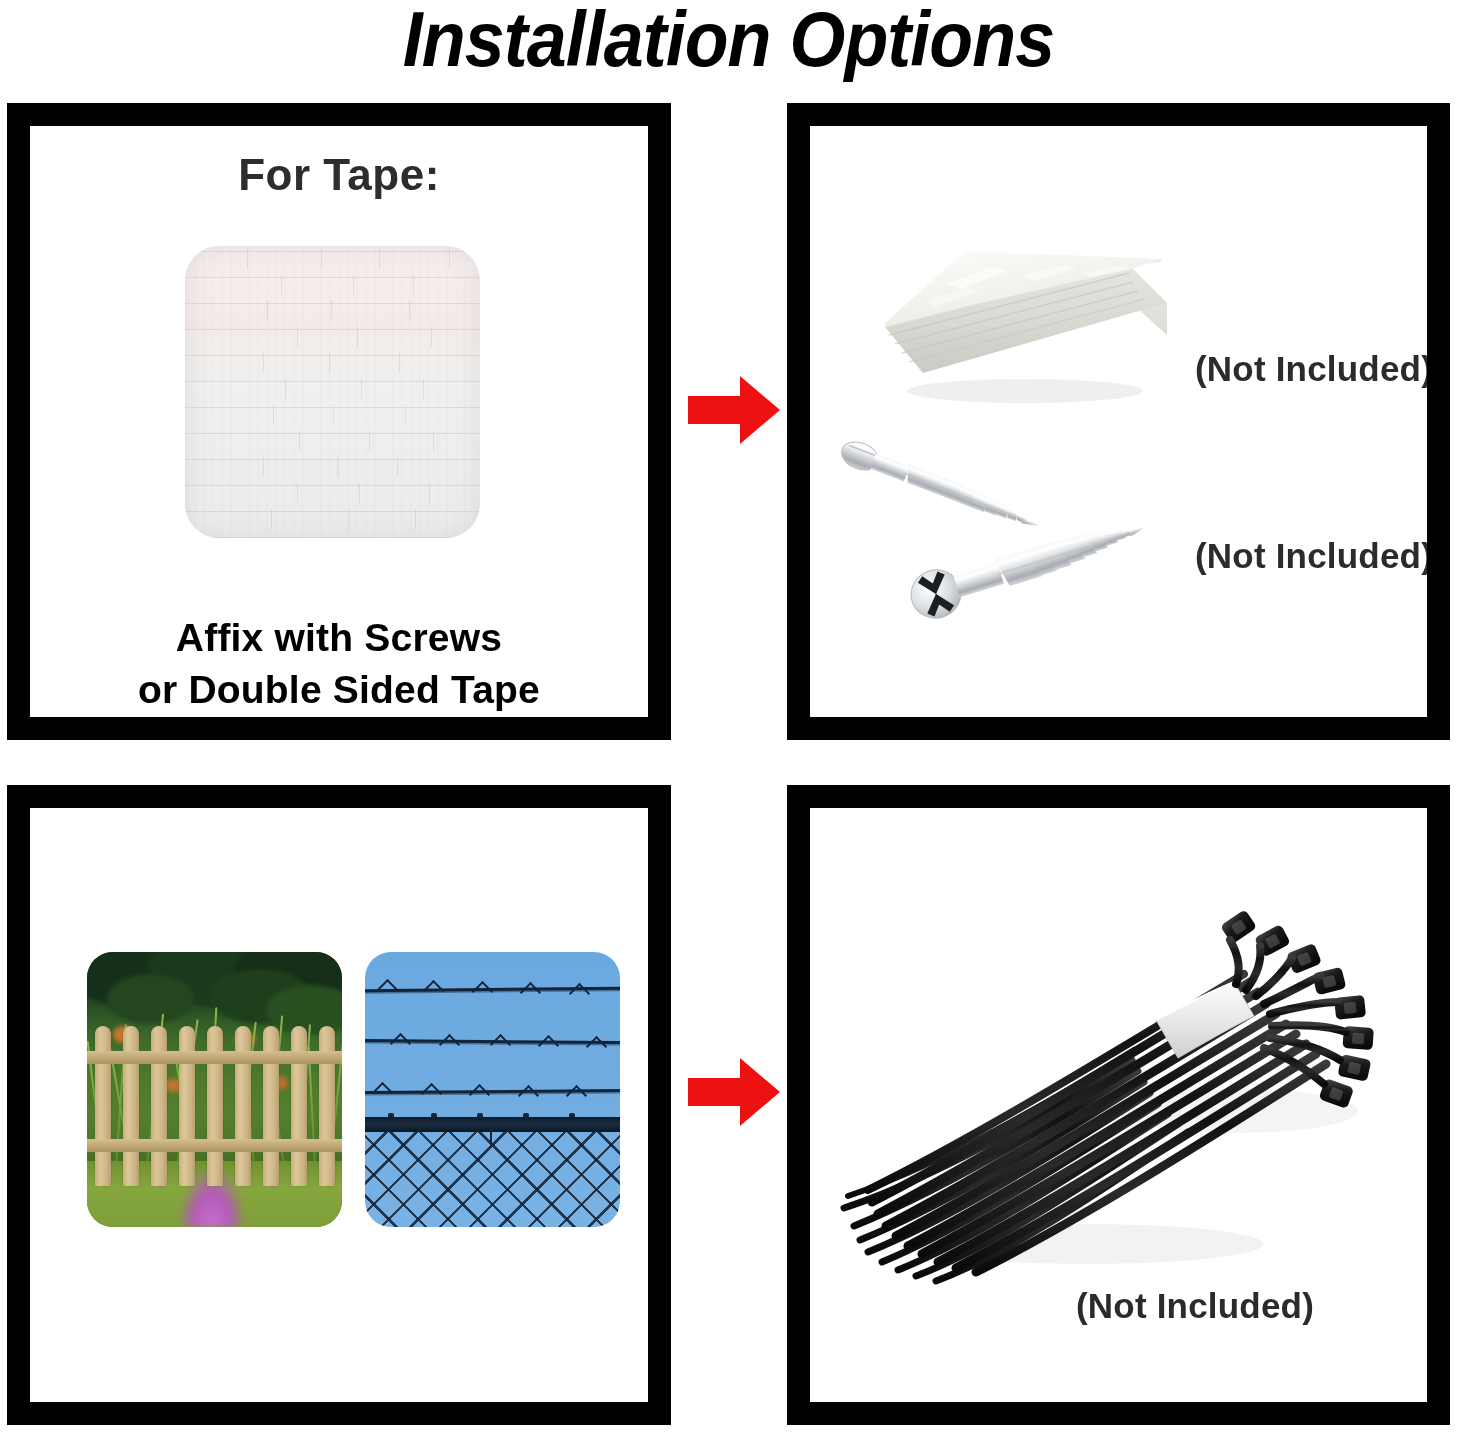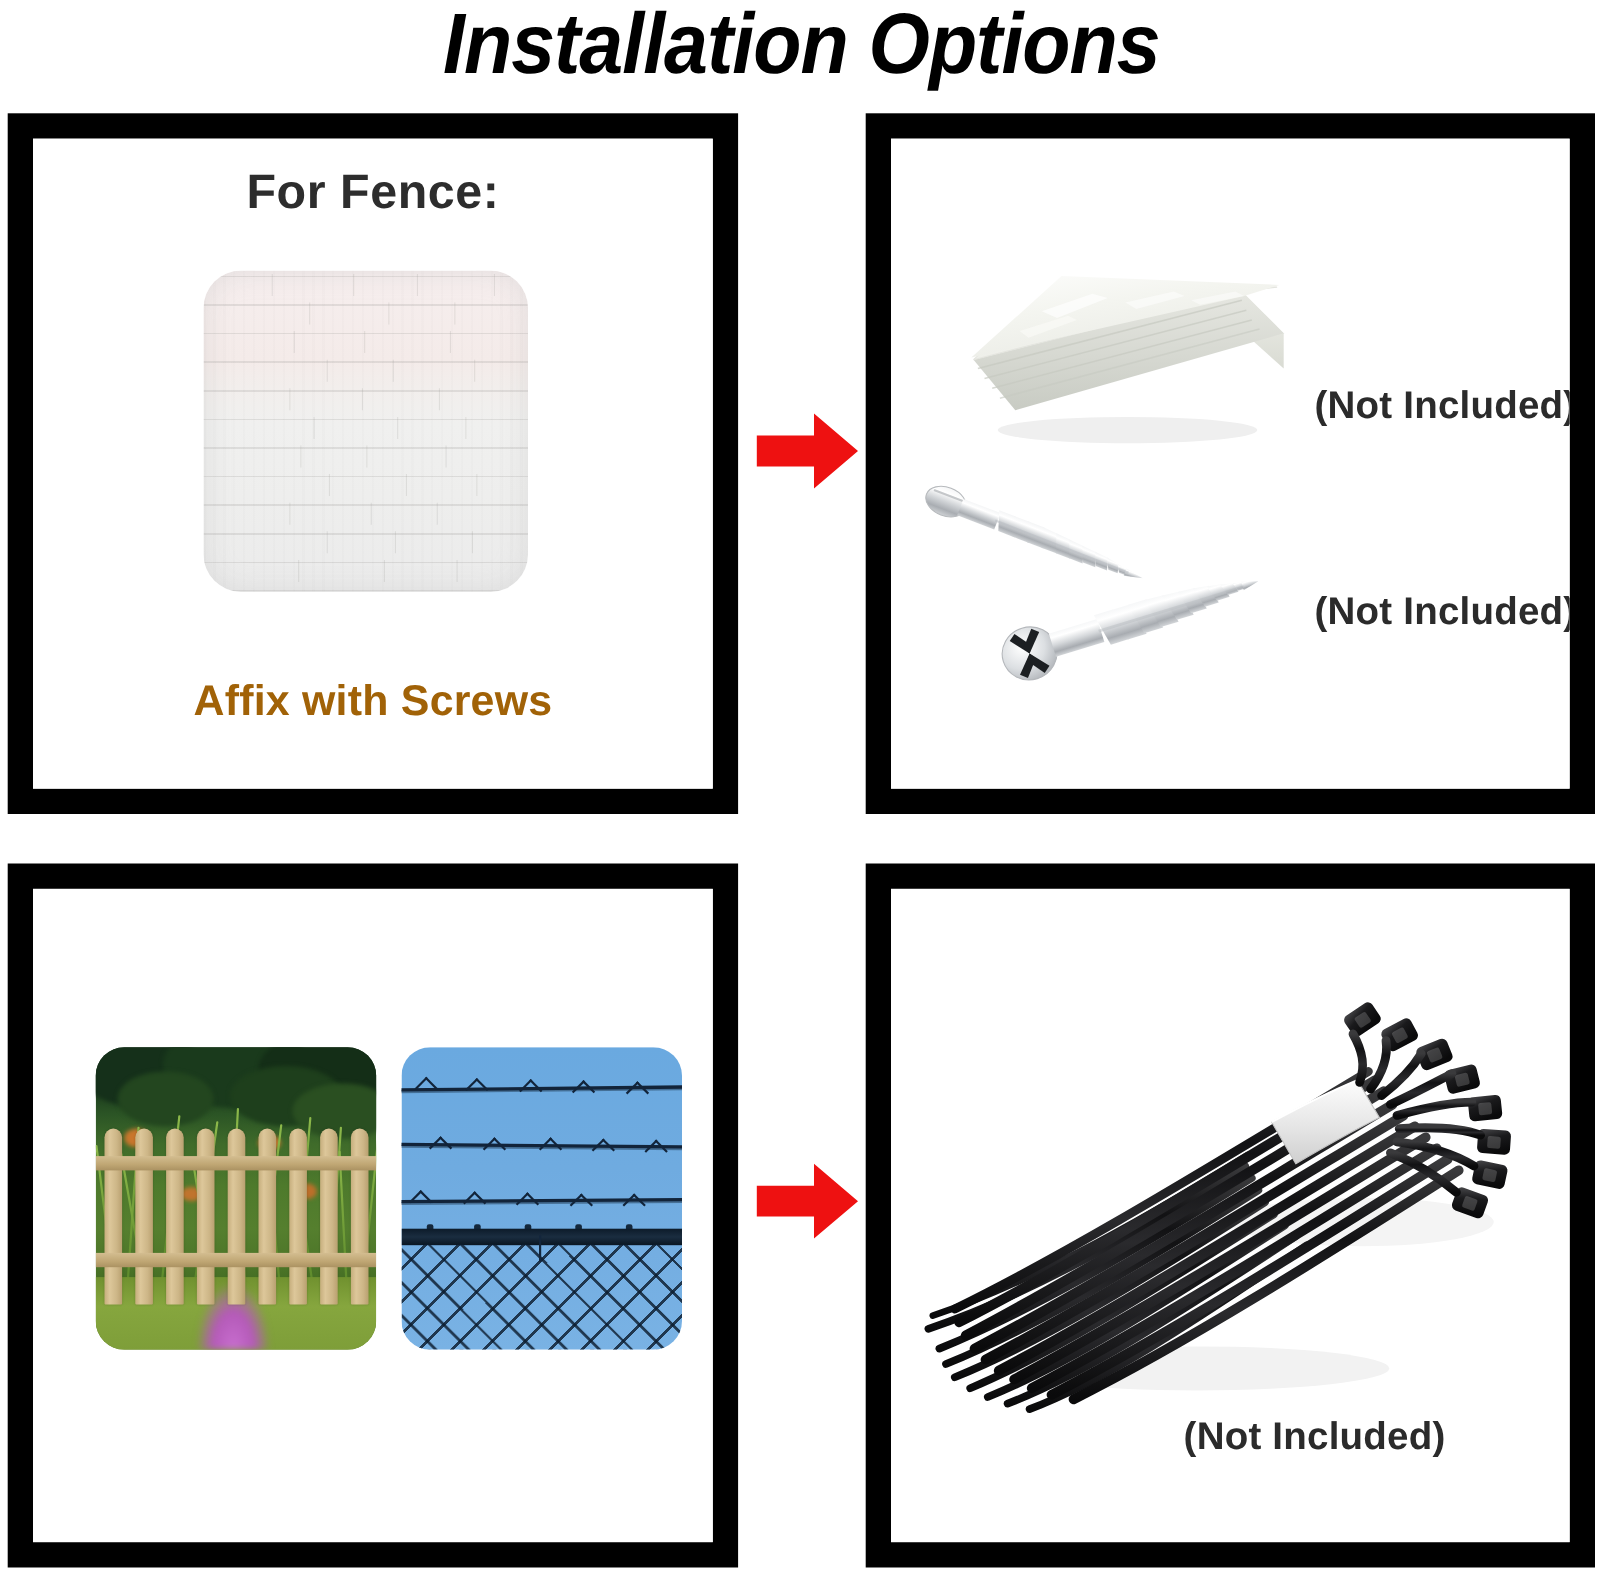--- a/index.html
+++ b/index.html
@@ -69,21 +69,21 @@
   }
   #walls-heading  { top: 24px; left: 0; }
   #fence-heading  { top: 42px; left: 0; }
 
   .panel-caption {
     position: absolute;
     width: 100%;
     text-align: center;
     font-weight: bold;
     font-size: 39px;
-    color: #a16207;
+    color: #000000;
     line-height: 52px;
     letter-spacing: 0.2px;
     white-space: nowrap;
   }
   #walls-caption-1 { top: 486px; left: 0; }
   #walls-caption-2 { top: 538px; left: 0; }
   #fence-caption   { top: 490px; left: 0; }
 
   .not-included {
     position: absolute;
@@ -264,21 +264,21 @@
   }
 </style>
 </head>
 <body>
 
 <div id="infographic-title">Installation Options</div>
 
 <div class="panel" id="panel-walls">
   <div class="panel-inner">
 
-    <div class="panel-heading" id="walls-heading">For Fence:</div>
+    <div class="panel-heading" id="walls-heading">For Tape:</div>
 
     <div id="wall-image">
       <div class="brick-row" style="top:0px;">
         <span class="brick-seg" style="left:0px;width:62px;"></span>
         <span class="brick-seg" style="left:62px;width:74px;"></span>
         <span class="brick-seg" style="left:136px;width:58px;"></span>
         <span class="brick-seg" style="left:194px;width:70px;"></span>
       </div>
       <div class="brick-row" style="top:26px;">
         <span class="brick-seg" style="left:30px;width:66px;"></span>
@@ -326,20 +326,21 @@
         <span class="brick-seg" style="left:174px;width:70px;"></span>
       </div>
       <div class="brick-row" style="top:260px;">
         <span class="brick-seg" style="left:22px;width:64px;"></span>
         <span class="brick-seg" style="left:86px;width:78px;"></span>
         <span class="brick-seg" style="left:164px;width:66px;"></span>
       </div>
     </div>
 
     <div class="panel-caption" id="walls-caption-1">Affix with Screws</div>
+    <div class="panel-caption" id="walls-caption-2">or Double Sided Tape</div>
   </div>
 </div>
 
 <svg class="red-arrow" id="arrow-walls" viewBox="0 0 96 72">
   <path d="M2,22 L54,22 L54,2 L94,36 L54,70 L54,50 L2,50 Z" fill="#ee1111"></path>
 </svg>
 
 <div class="panel" id="panel-wall-hw">
   <div class="panel-inner">
 

